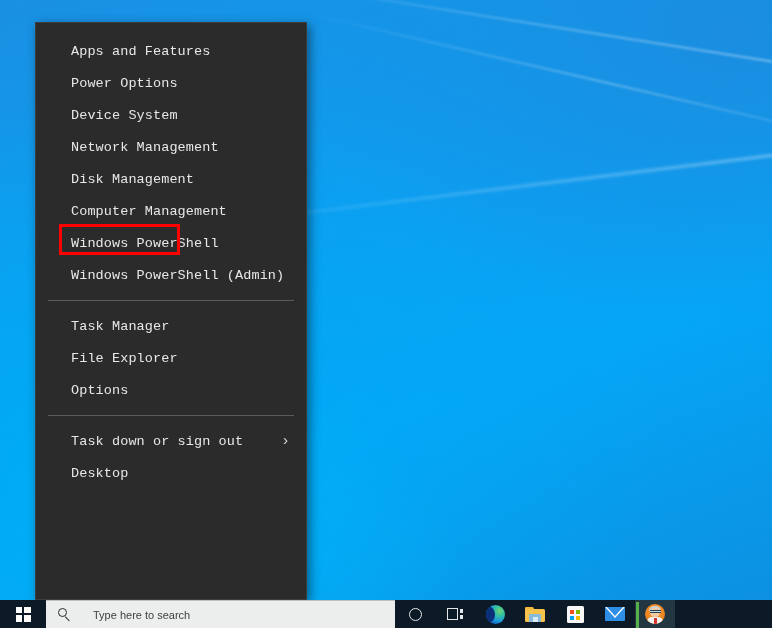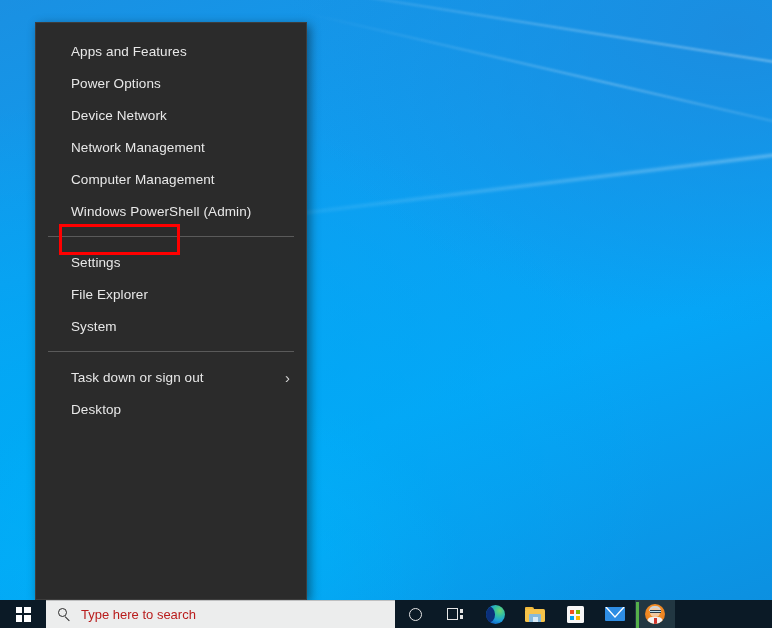--- a/index.html
+++ b/index.html
@@ -89,20 +89,21 @@
     position: relative;
     display: flex;
     align-items: center;
     height: 32px;
     padding: 0 12px 0 35px;
     color: #e8e8e8;
     font-size: 13.5px;
     letter-spacing: 0.1px;
     cursor: default;
     white-space: nowrap;
+    font-family: Liberation Mono, monospace;
   }
 
   .menu-label { flex: 1 1 auto; }
 
   .chevron {
     flex: 0 0 auto;
     color: #d6d6d6;
     font-size: 15px;
     line-height: 1;
     padding-right: 4px;
@@ -163,23 +164,23 @@
     width: 349px;
     height: 28px;
     background: #eceded;
     display: flex;
     align-items: center;
     padding-left: 12px;
     flex: 0 0 auto;
     border-top: 1px solid #bfc0c1;
   }
   #search-placeholder {
-    font-size: 13px;
-    color: #b91c1c;
-    margin-left: 10px;
+    font-size: 11px;
+    color: #404040;
+    margin-left: 22px;
   }
   .search-glyph {
     width: 13px;
     height: 13px;
     position: relative;
     flex: 0 0 auto;
   }
   .search-glyph .ring {
     position: absolute;
     left: 0; top: 0;
@@ -389,42 +390,48 @@
 
   <div id="winx-menu">
 
     <div class="menu-item">
       <span class="menu-label">Apps and Features</span>
     </div>
     <div class="menu-item">
       <span class="menu-label">Power Options</span>
     </div>
     <div class="menu-item">
-      <span class="menu-label">Device Network</span>
+      <span class="menu-label">Device System</span>
     </div>
     <div class="menu-item">
       <span class="menu-label">Network Management</span>
     </div>
     <div class="menu-item">
+      <span class="menu-label">Disk Management</span>
+    </div>
+    <div class="menu-item">
       <span class="menu-label">Computer Management</span>
     </div>
     <div class="menu-item">
+      <span class="menu-label">Windows PowerShell</span>
+    </div>
+    <div class="menu-item">
       <span class="menu-label">Windows PowerShell (Admin)</span>
     </div>
 
     <div class="menu-sep"></div>
 
     <div class="menu-item">
-      <span class="menu-label">Settings</span>
+      <span class="menu-label">Task Manager</span>
     </div>
     <div class="menu-item">
       <span class="menu-label">File Explorer</span>
     </div>
     <div class="menu-item">
-      <span class="menu-label">System</span>
+      <span class="menu-label">Options</span>
     </div>
 
     <div class="menu-sep"></div>
 
     <div class="menu-item">
       <span class="menu-label">Task down or sign out</span>
       <span class="chevron">›</span>
     </div>
     <div class="menu-item">
       <span class="menu-label">Desktop</span>

